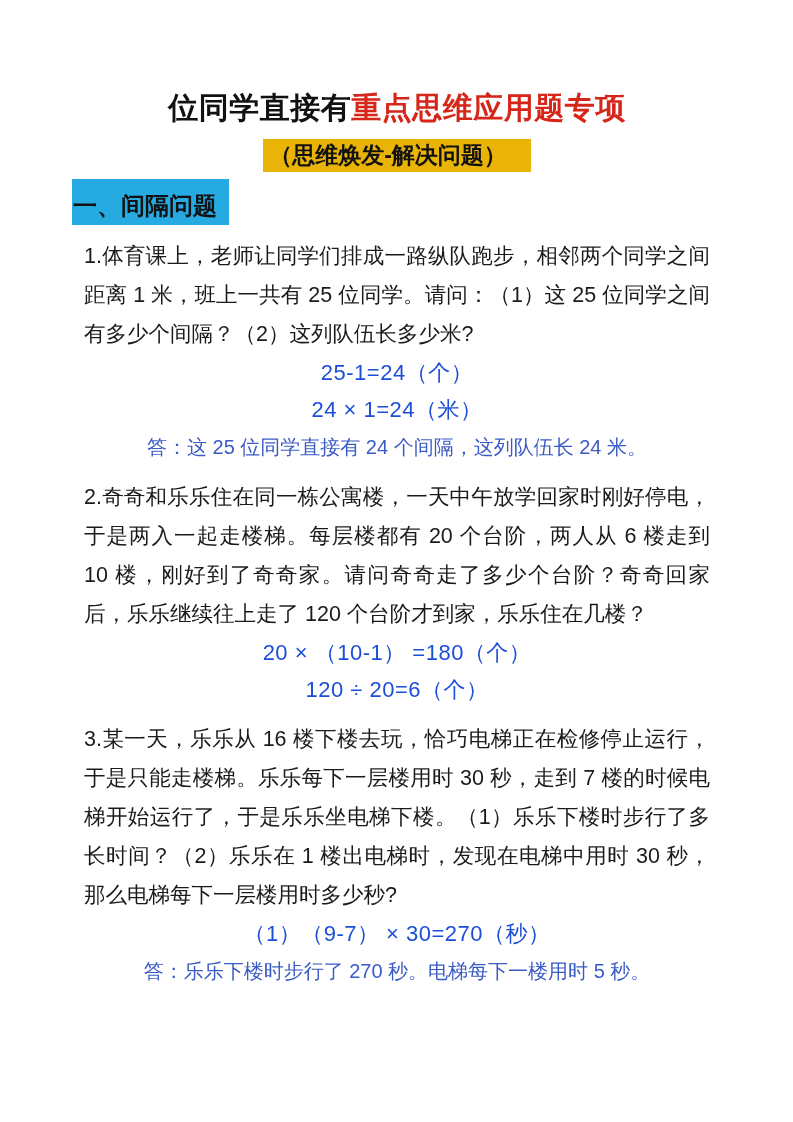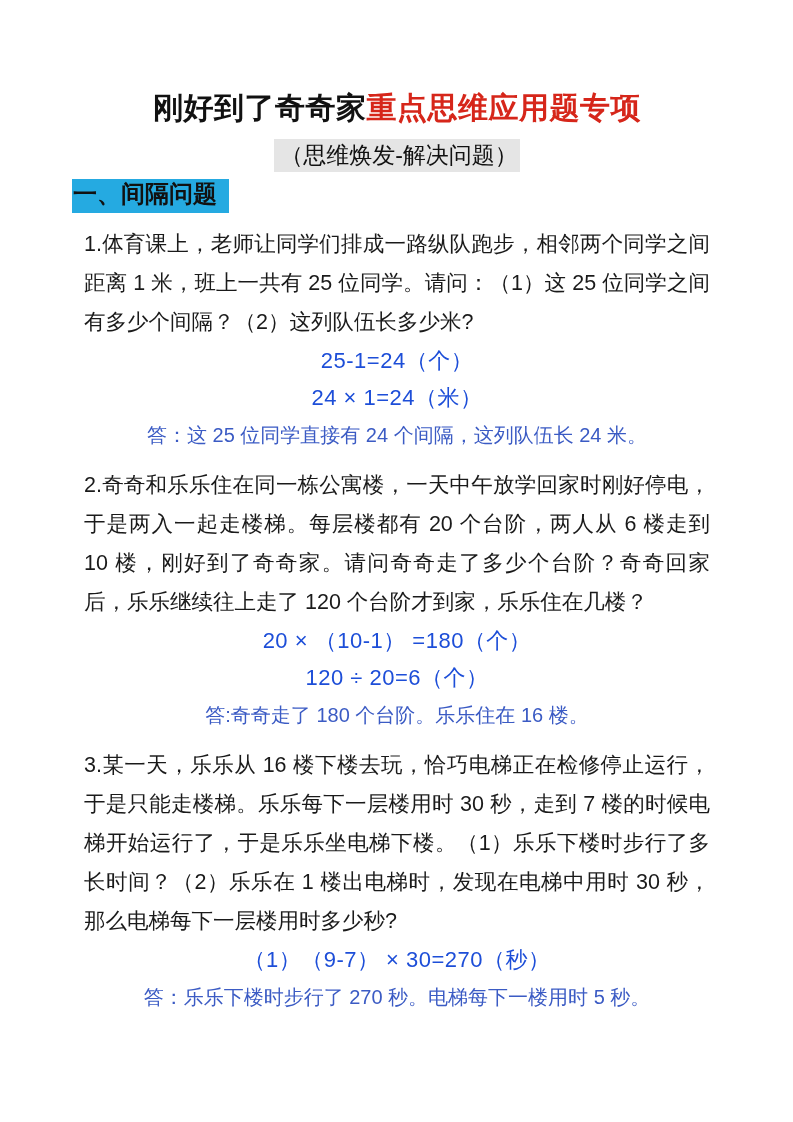--- a/index.html
+++ b/index.html
@@ -32,38 +32,38 @@
   }
   .title .red {
     color: #d6261a;
   }
   .subtitle-row {
     text-align: center;
     margin: 0 0 7px 0;
   }
   .subtitle {
     display: inline-block;
-    background: #e5e5e5;
+    background: #eab308;
     color: #111111;
     font-size: 23px;
-    font-weight: normal;
+    font-weight: bold;
     line-height: 1.25;
-    padding: 2px 2px 3px 6px;
+    padding: 2px 24px 3px 6px;
   }
   .section-row {
     margin: 0 0 6px 0;
   }
   .section {
     display: inline-block;
     background: #25aae1;
     color: #111111;
     font-size: 24px;
     font-weight: bold;
     line-height: 1.2;
-    padding: 1px 12px 4px 1px;
+    padding: 13px 12px 4px 1px;
   }
   .problem { margin: 12px; }
   .ptext {
     margin: 0;
     font-size: 21.5px;
     line-height: 39px;
     text-align: justify;
     color: #1a1a1a;
   }
   .eq {
@@ -79,42 +79,41 @@
     font-size: 20px;
     line-height: 38px;
     margin-bottom: 2px;
   }
 </style>
 </head>
 <body>
 
 <div class="page">
 
-  <h1 class="title"><span>刚好到了奇奇家</span><span class="red">重点思维应用题专项</span></h1>
+  <h1 class="title"><span>位同学直接有</span><span class="red">重点思维应用题专项</span></h1>
 
   <div class="subtitle-row">
     <span class="subtitle">（思维焕发-解决问题）</span>
   </div>
 
   <div class="section-row">
     <span class="section">一、间隔问题</span>
   </div>
 
   <section class="problem">
     <p class="ptext">1.体育课上，老师让同学们排成一路纵队跑步，相邻两个同学之间距离 1 米，班上一共有 25 位同学。请问：（1）这 25 位同学之间有多少个间隔？（2）这列队伍长多少米?</p>
     <div class="eq">25-1=24（个）</div>
     <div class="eq">24 × 1=24（米）</div>
     <div class="ans">答：这 25 位同学直接有 24 个间隔，这列队伍长 24 米。</div>
   </section>
 
   <section class="problem">
     <p class="ptext">2.奇奇和乐乐住在同一栋公寓楼，一天中午放学回家时刚好停电，于是两入一起走楼梯。每层楼都有 20 个台阶，两人从 6 楼走到 10 楼，刚好到了奇奇家。请问奇奇走了多少个台阶？奇奇回家后，乐乐继续往上走了 120 个台阶才到家，乐乐住在几楼？</p>
     <div class="eq">20 × （10-1） =180（个）</div>
     <div class="eq">120 ÷ 20=6（个）</div>
-    <div class="ans">答:奇奇走了 180 个台阶。乐乐住在 16 楼。</div>
   </section>
 
   <section class="problem">
     <p class="ptext">3.某一天，乐乐从 16 楼下楼去玩，恰巧电梯正在检修停止运行，于是只能走楼梯。乐乐每下一层楼用时 30 秒，走到 7 楼的时候电梯开始运行了，于是乐乐坐电梯下楼。（1）乐乐下楼时步行了多长时间？（2）乐乐在 1 楼出电梯时，发现在电梯中用时 30 秒，那么电梯每下一层楼用时多少秒?</p>
     <div class="eq">（1）（9-7） × 30=270（秒）</div>
     <div class="ans">答：乐乐下楼时步行了 270 秒。电梯每下一楼用时 5 秒。</div>
   </section>
 
 </div>
 

